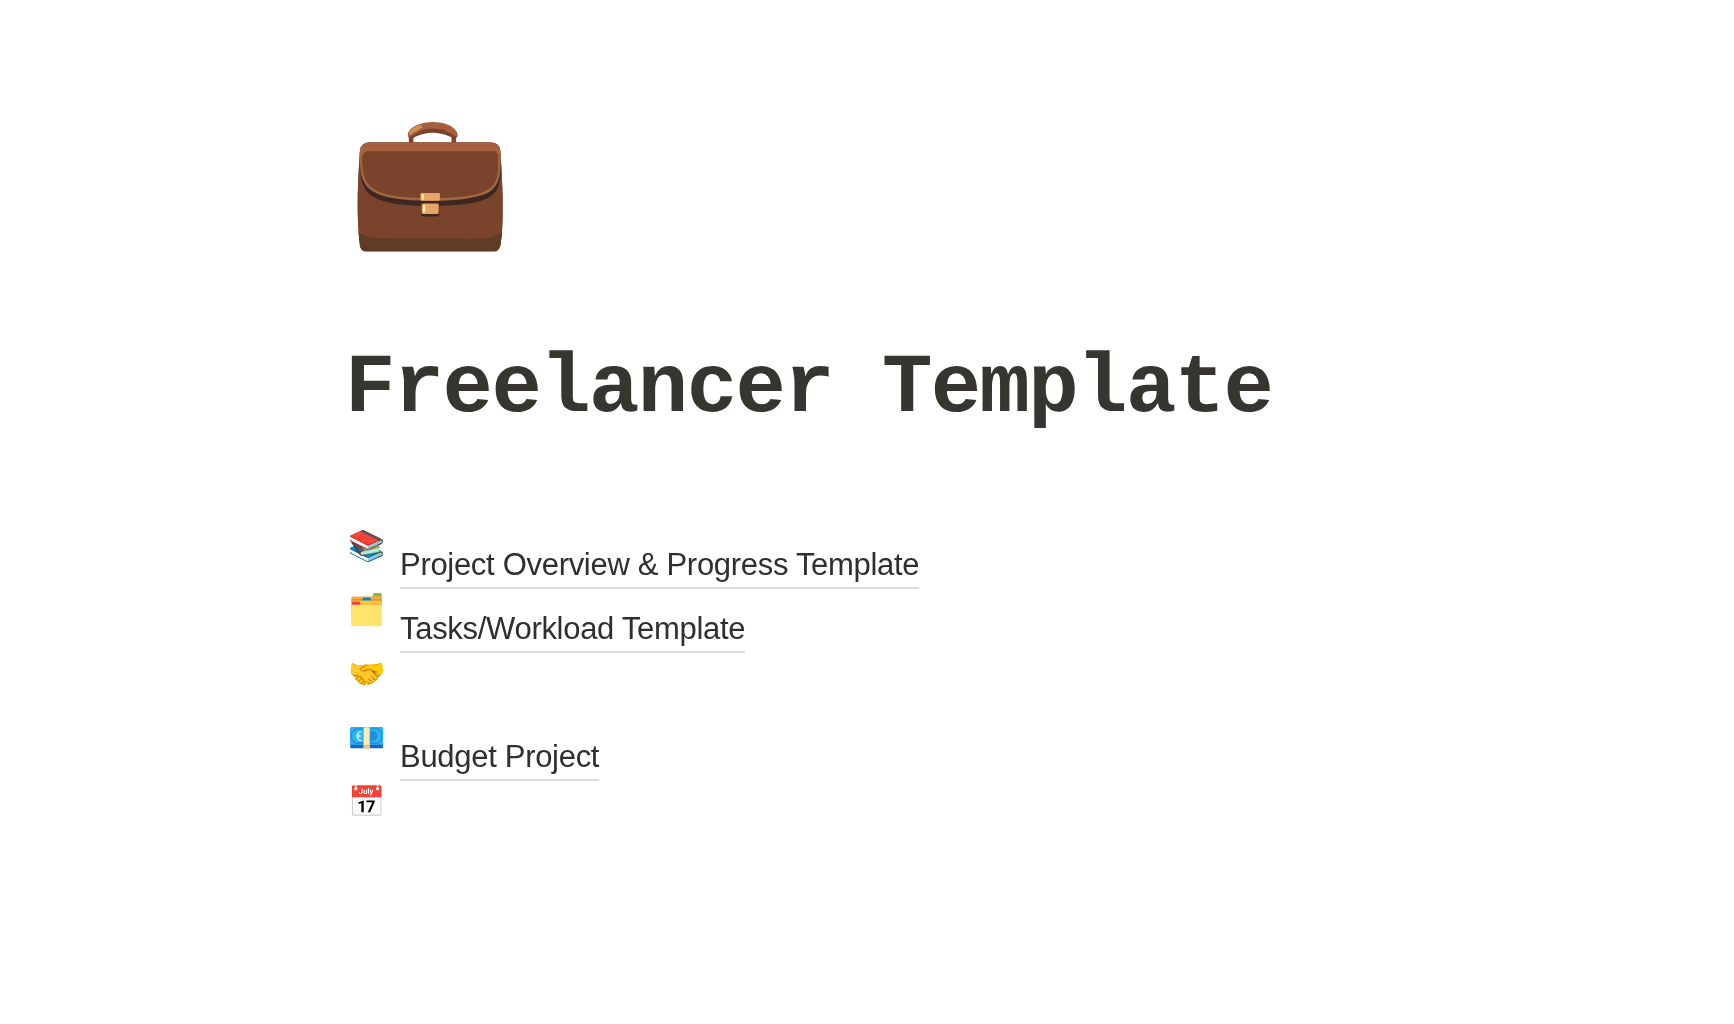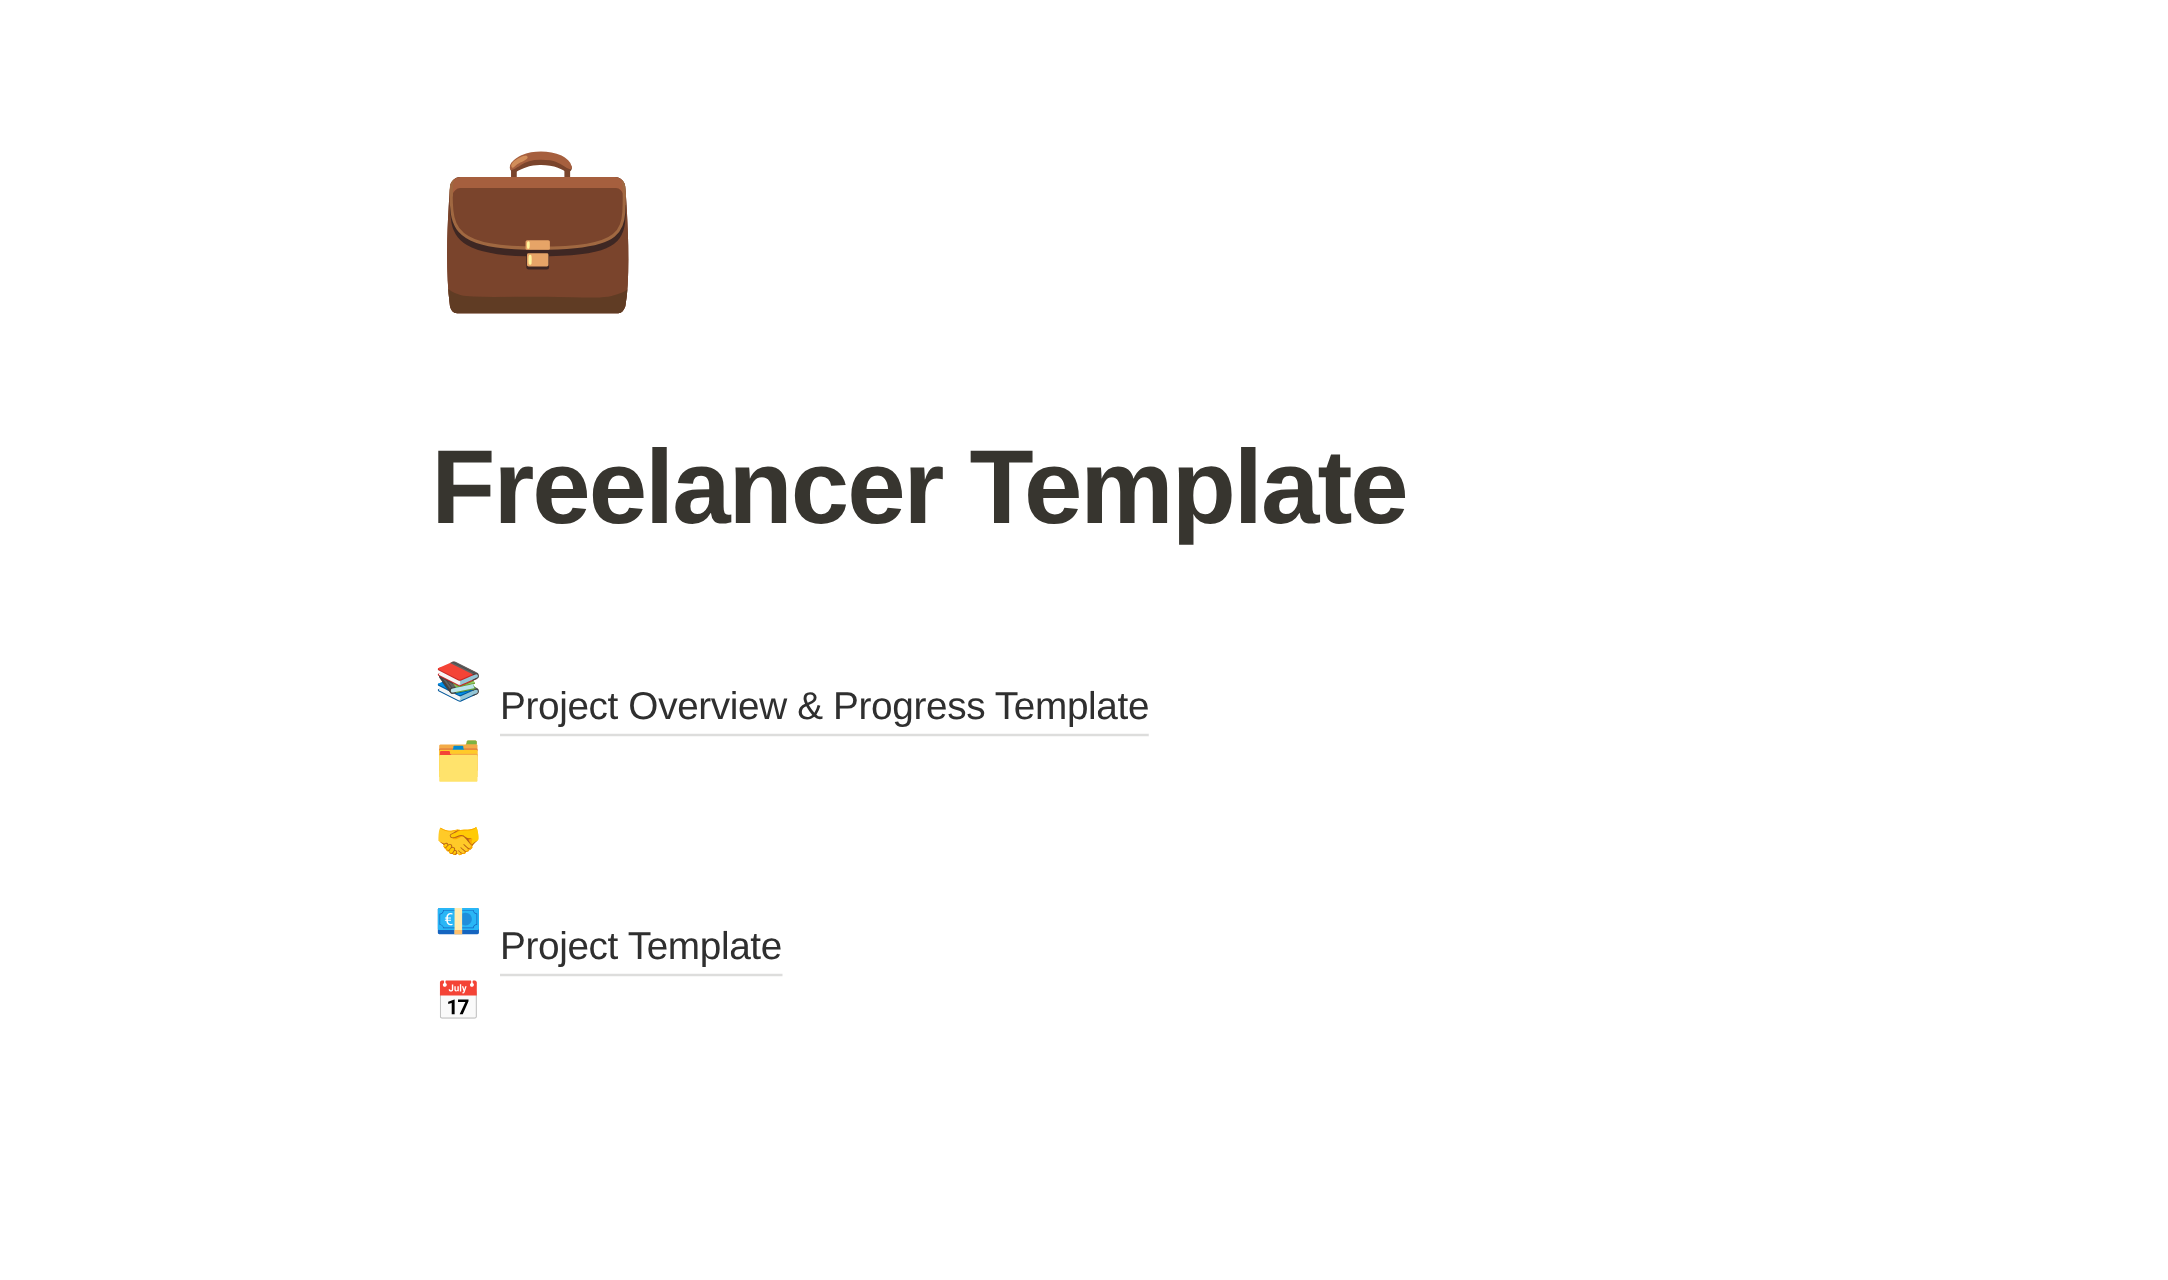--- a/index.html
+++ b/index.html
@@ -53,21 +53,21 @@
   }
 
   
   #page-title {
     position: absolute;
     left: 345px;
     top: 345px;
     width: 1200px;
     margin: 0;
     padding: 0;
-    font-family: Liberation Sans, sans-serif;
+    font-family: Liberation Mono, monospace;
     font-size: 84px;
     font-weight: 700;
     line-height: 1.05;
     letter-spacing: -1.6px;
     color: #37352f;
     white-space: nowrap;
   }
 
   
   #link-list {
@@ -133,29 +133,30 @@
 
   <div id="link-list">
 
     <div class="link-row">
       <span class="link-emoji">📚</span>
       <span class="link-text">Project Overview &amp; Progress Template</span>
     </div>
 
     <div class="link-row">
       <span class="link-emoji">🗂️</span>
+      <span class="link-text">Tasks/Workload Template</span>
     </div>
 
     <div class="link-row">
       <span class="link-emoji">🤝</span>
     </div>
 
     <div class="link-row">
       <span class="link-emoji">💶</span>
-      <span class="link-text">Project Template</span>
+      <span class="link-text">Budget Project</span>
     </div>
 
     <div class="link-row">
       <span class="link-emoji">📅</span>
     </div>
 
   </div>
 
 </div>
 

